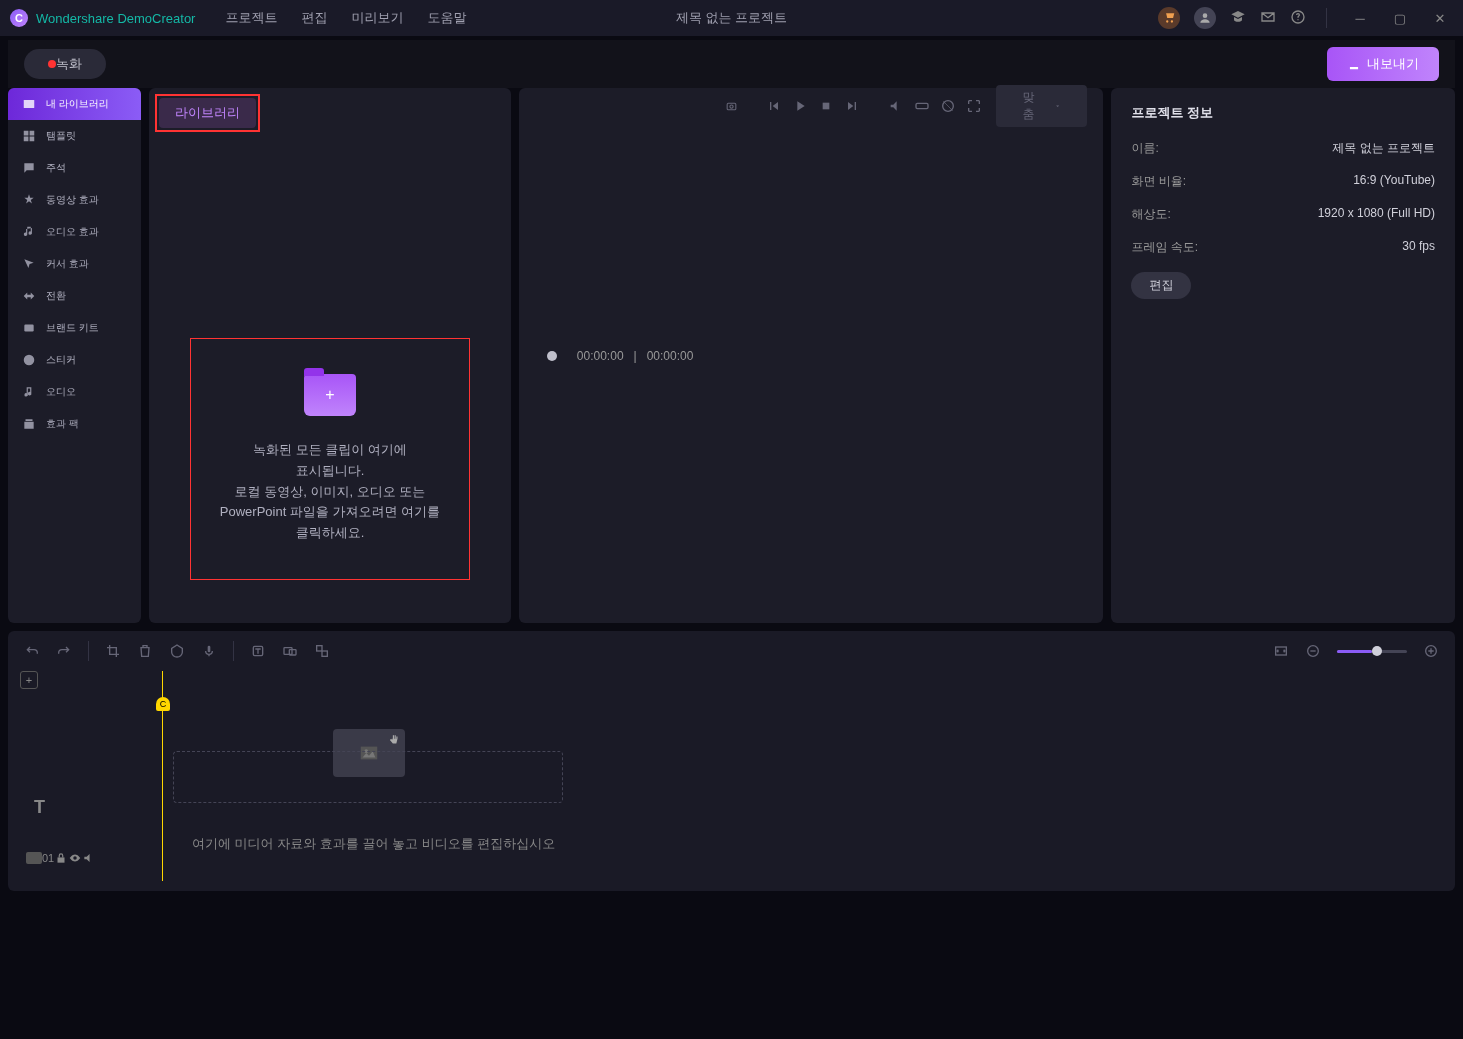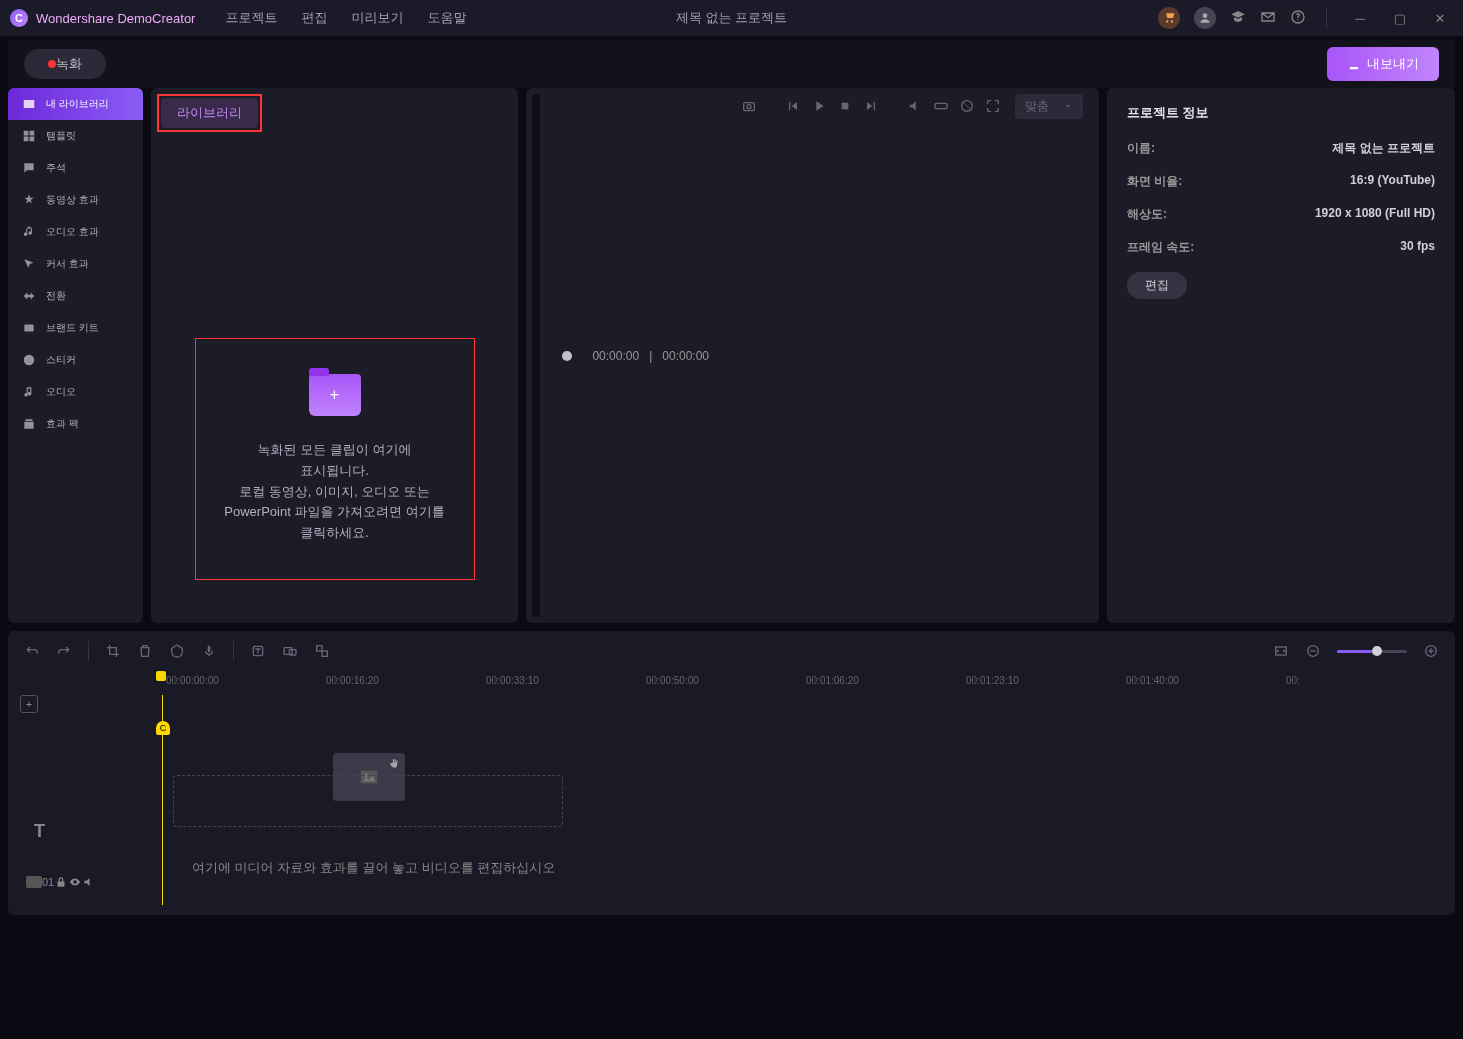--- a/index.html
+++ b/index.html
@@ -1,19 +1,19 @@
 <!DOCTYPE html>
 <html><head>
 <meta charset="utf-8">
 <style>
 * { box-sizing: border-box; margin: 0; padding: 0; }
 body { font-family: -apple-system, "Segoe UI", sans-serif; background: #0a0a12; color: #c0c0cc; overflow: hidden; width: 1463px; height: 1039px; font-size: 13px; }
 .titlebar { height: 36px; background: #1a1a28; display: flex; align-items: center; padding: 0 10px; }
 .logo { width: 18px; height: 18px; border-radius: 50%; background: linear-gradient(135deg, #8b5cf6, #c084fc); margin-right: 8px; display: flex; align-items: center; justify-content: center; color: #fff; font-weight: bold; font-size: 11px; }
-.app-name { color: #f0abfc; font-size: 13px; font-weight: 500; margin-right: 30px; }
+.app-name { color: #14b8a6; font-size: 13px; font-weight: 500; margin-right: 30px; }
 .menu-item { color: #a0a0b0; margin-right: 24px; font-size: 13px; cursor: pointer; }
 .doc-title { position: absolute; left: 50%; transform: translateX(-50%); color: #a0a0b0; font-size: 13px; }
 .titlebar-right { margin-left: auto; display: flex; align-items: center; gap: 14px; }
 .circle-icon { width: 22px; height: 22px; border-radius: 50%; display: flex; align-items: center; justify-content: center; cursor: pointer; }
 .cart-icon { background: #5a3a2a; }
 .user-icon { background: #444455; }
 .win-btn { width: 26px; height: 26px; display: flex; align-items: center; justify-content: center; cursor: pointer; color: #888; }
 .divider-v { width: 1px; height: 20px; background: #333344; margin: 0 6px; }
 
 .toolbar { height: 48px; background: #12121a; display: flex; align-items: center; padding: 0 16px; margin: 4px 8px 0 8px; }
@@ -39,25 +39,25 @@
 
 .preview-panel { flex: 1; background: #1c1c28; border-radius: 6px; display: flex; flex-direction: row; }
 .preview-canvas { flex: 1; background: #0e0e15; margin: 6px; border-radius: 4px; }
 .preview-time { display: flex; align-items: center; padding: 8px 16px; gap: 10px; }
 .seek-dot { width: 10px; height: 10px; border-radius: 50%; background: #c0c0cc; }
 .seek-track { flex: 1; height: 2px; background: #3a3a48; }
 .time-text { font-size: 12px; color: #999; }
 .preview-ctrls { height: 36px; display: flex; align-items: center; padding: 0 16px; gap: 14px; color: #666677; }
 .ctrl-group { display: flex; gap: 10px; }
 .ctrl-spacer { flex: 1; }
-.fit-select { background: #2a2a38; border-radius: 4px; padding: 4px 10px; display: flex; align-items: center; gap: 14px; font-size: 12px; }
+.fit-select { background: #2a2a38; border-radius: 4px; padding: 4px 26px; display: flex; align-items: center; gap: 14px; font-size: 12px; }
 
 .info-panel { width: 348px; background: #1c1c28; border-radius: 6px; padding: 16px 20px; }
 .info-title { color: #e0e0ea; font-size: 13px; font-weight: 600; margin-bottom: 18px; }
-.info-row { display: flex; justify-content: space-between; margin-bottom: 16px; font-size: 12px; font-weight: bold; }
+.info-row { display: flex; justify-content: space-between; margin-bottom: 16px; font-size: 12px; }
 .info-label { color: #999; }
 .info-value { color: #d0d0da; }
 .edit-btn { background: #333342; border-radius: 14px; padding: 5px 18px; color: #d0d0da; display: inline-block; cursor: pointer; font-size: 12px; }
 
 .timeline-toolbar { height: 40px; background: #1a1a26; margin: 8px 8px 0 8px; border-radius: 6px 6px 0 0; display: flex; align-items: center; padding: 0 16px; gap: 16px; color: #666677; }
 .tl-divider { width: 1px; height: 20px; background: #333344; }
 .tl-spacer { flex: 1; }
 .zoom-slider { width: 70px; height: 3px; background: #444455; position: relative; border-radius: 2px; }
 .zoom-slider::before { content: ''; position: absolute; left: 0; width: 50%; height: 100%; background: #8b5cf6; border-radius: 2px; }
 .zoom-slider::after { content: ''; position: absolute; left: 50%; top: -4px; width: 10px; height: 10px; background: #d0d0da; border-radius: 50%; }
@@ -342,31 +342,20 @@
       <path stroke="currentColor" stroke-width="2" d="M8 12h8"></path>
     </svg>
   <div class="zoom-slider"></div>
   <svg class="ico16 clickable" viewBox="0 0 24 24">
       <circle cx="12" cy="12" r="8" fill="none" stroke="currentColor" stroke-width="2"></circle>
       <path stroke="currentColor" stroke-width="2" d="M8 12h8m-4-4v8"></path>
     </svg>
 </div>
 
 <div class="timeline">
-  <div class="ruler">
-    <div class="playhead-flag"></div>
-    <span class="ruler-mark" style="left:158px">00:00:00:00</span>
-    <span class="ruler-mark" style="left:318px">00:00:16:20</span>
-    <span class="ruler-mark" style="left:478px">00:00:33:10</span>
-    <span class="ruler-mark" style="left:638px">00:00:50:00</span>
-    <span class="ruler-mark" style="left:798px">00:01:06:20</span>
-    <span class="ruler-mark" style="left:958px">00:01:23:10</span>
-    <span class="ruler-mark" style="left:1118px">00:01:40:00</span>
-    <span class="ruler-mark" style="left:1278px">00:</span>
-  </div>
   <div class="tracks">
     <div class="track-head" style="top:0">
         <div class="add-track-btn">+</div>
       </div>
     <div class="playhead-line"></div>
     <div class="yellow-marker">
         <span>C</span>
       </div>
     <div class="clip-placeholder">
       <svg width="28" height="22" viewBox="0 0 24 24">

